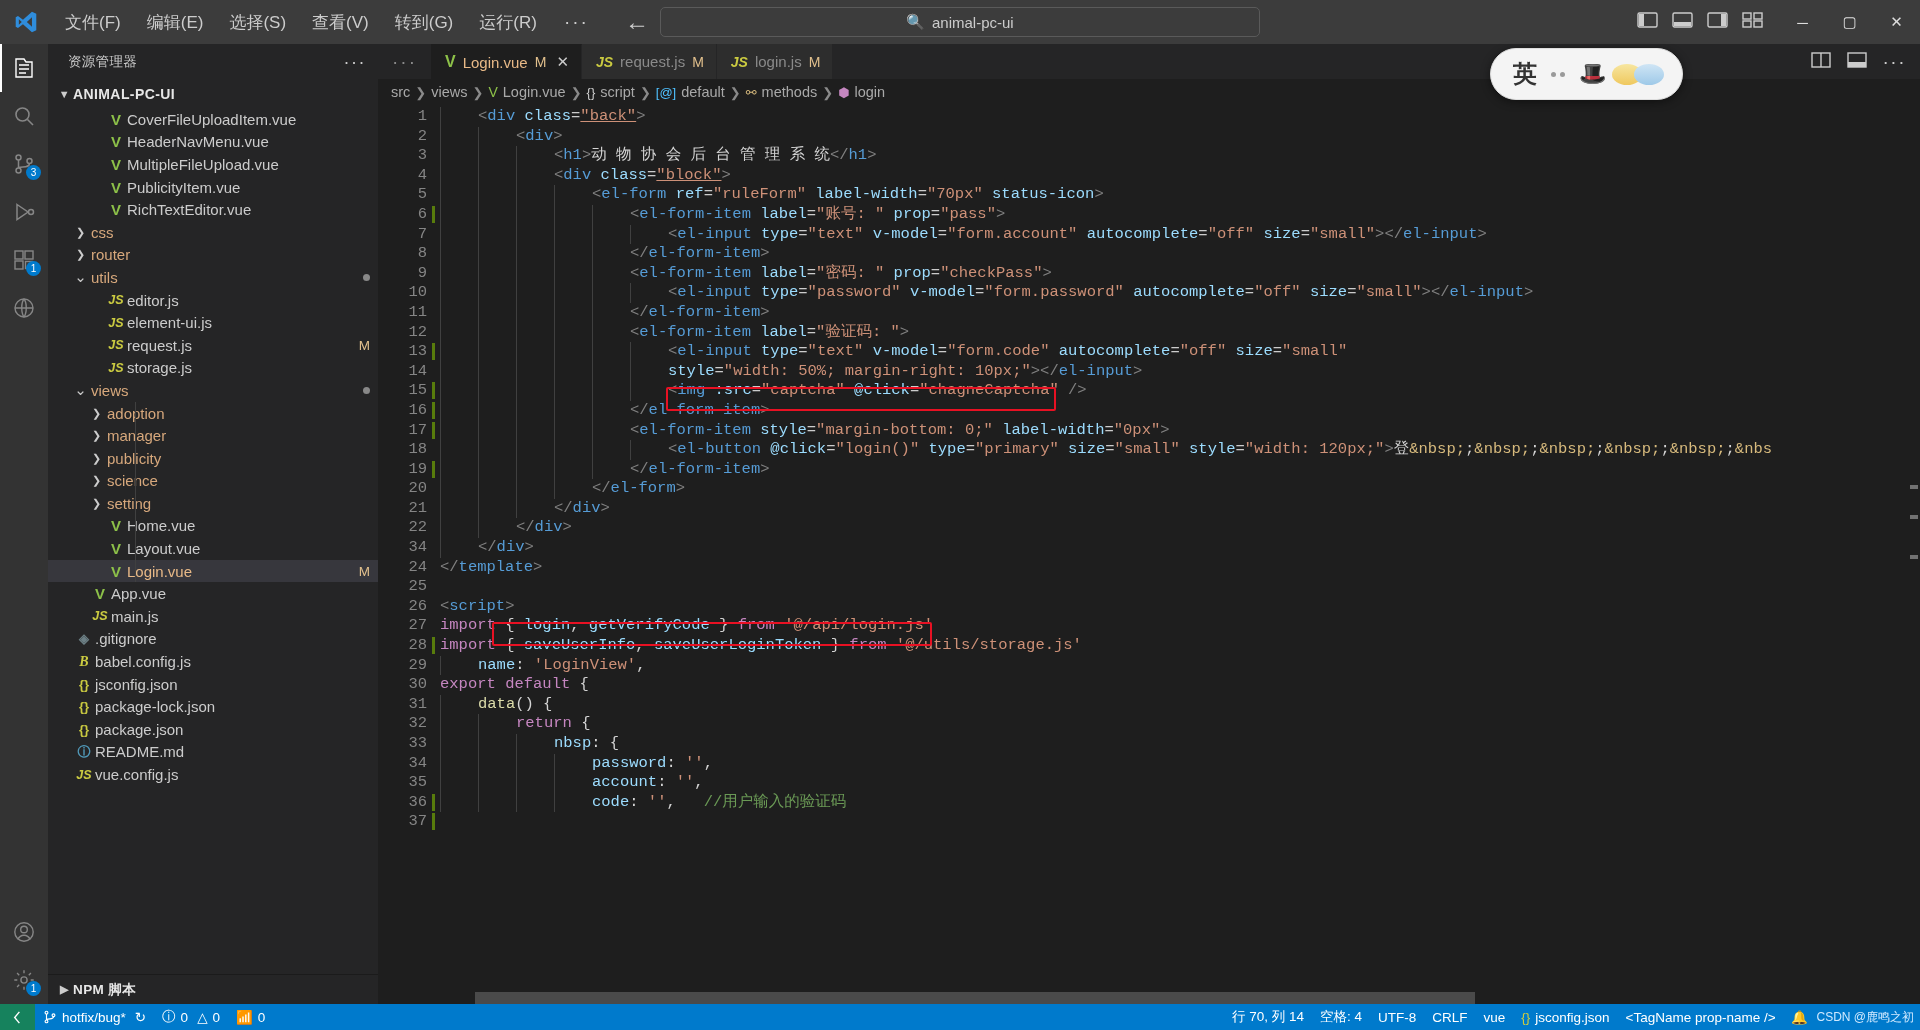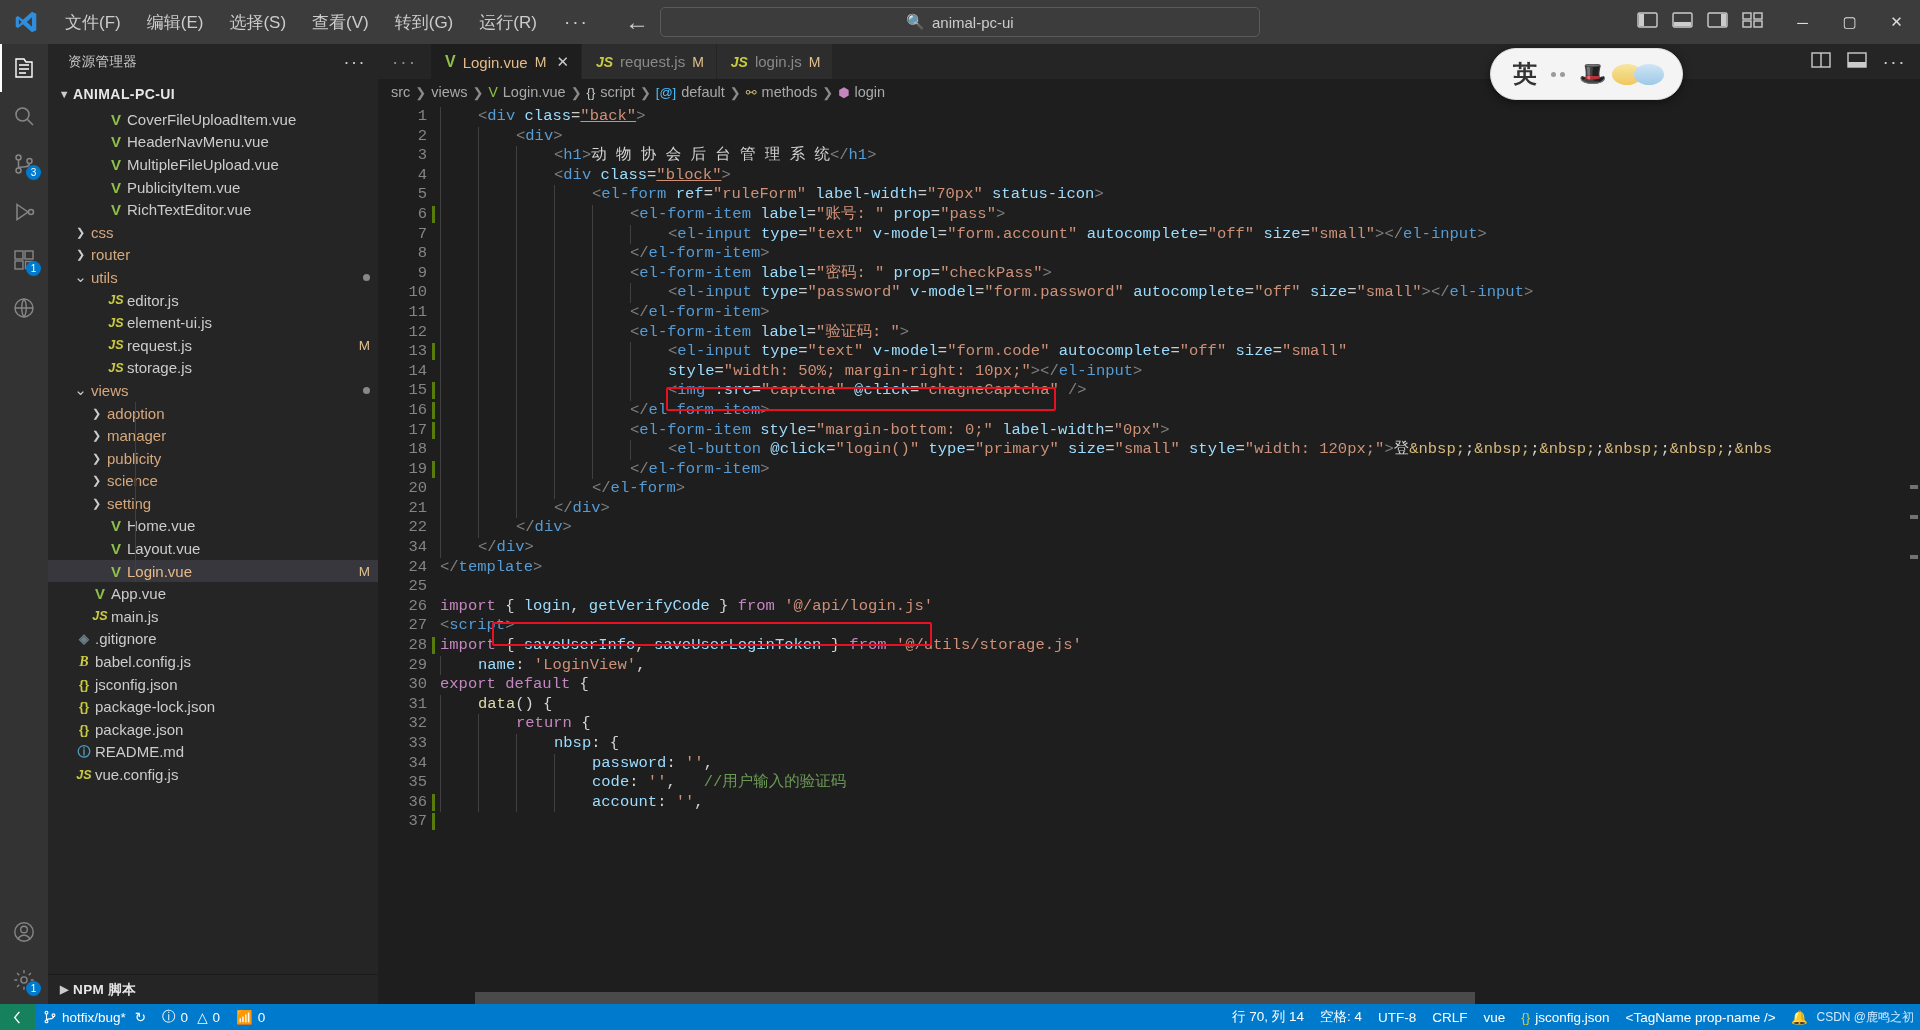--- a/index.html
+++ b/index.html
@@ -660,31 +660,31 @@
             <div class="cline"><span class="ig" style="width:38px"></span><span class="ig" style="width:38px"></span><span class="ig" style="width:38px"></span><span class="ig" style="width:38px"></span><span class="ig" style="width:38px"></span><span class="t-br">&lt;/</span><span class="t-tag">el-form-item</span><span class="t-br">&gt;</span></div>
             <div class="cline"><span class="ig" style="width:38px"></span><span class="ig" style="width:38px"></span><span class="ig" style="width:38px"></span><span class="ig" style="width:38px"></span><span class="ig" style="width:38px"></span><span class="t-br">&lt;</span><span class="t-tag">el-form-item</span> <span class="t-attr">style</span><span class="t-eq">=</span><span class="t-str">"margin-bottom: 0;"</span> <span class="t-attr">label-width</span><span class="t-eq">=</span><span class="t-str">"0px"</span><span class="t-br">&gt;</span></div>
             <div class="cline"><span class="ig" style="width:38px"></span><span class="ig" style="width:38px"></span><span class="ig" style="width:38px"></span><span class="ig" style="width:38px"></span><span class="ig" style="width:38px"></span><span class="ig" style="width:38px"></span><span class="t-br">&lt;</span><span class="t-tag">el-button</span> <span class="t-attr">@click</span><span class="t-eq">=</span><span class="t-str">"login()"</span> <span class="t-attr">type</span><span class="t-eq">=</span><span class="t-str">"primary"</span> <span class="t-attr">size</span><span class="t-eq">=</span><span class="t-str">"small"</span> <span class="t-attr">style</span><span class="t-eq">=</span><span class="t-str">"width: 120px;"</span><span class="t-br">&gt;</span><span class="t-plain">登</span><span class="t-ent">&amp;nbsp;</span><span class="t-plain">;</span><span class="t-ent">&amp;nbsp;</span><span class="t-plain">;</span><span class="t-ent">&amp;nbsp;</span><span class="t-plain">;</span><span class="t-ent">&amp;nbsp;</span><span class="t-plain">;</span><span class="t-ent">&amp;nbsp;</span><span class="t-plain">;</span><span class="t-ent">&amp;nbs</span></div>
             <div class="cline"><span class="ig" style="width:38px"></span><span class="ig" style="width:38px"></span><span class="ig" style="width:38px"></span><span class="ig" style="width:38px"></span><span class="ig" style="width:38px"></span><span class="t-br">&lt;/</span><span class="t-tag">el-form-item</span><span class="t-br">&gt;</span></div>
             <div class="cline"><span class="ig" style="width:38px"></span><span class="ig" style="width:38px"></span><span class="ig" style="width:38px"></span><span class="ig" style="width:38px"></span><span class="t-br">&lt;/</span><span class="t-tag">el-form</span><span class="t-br">&gt;</span></div>
             <div class="cline"><span class="ig" style="width:38px"></span><span class="ig" style="width:38px"></span><span class="ig" style="width:38px"></span><span class="t-br">&lt;/</span><span class="t-tag">div</span><span class="t-br">&gt;</span></div>
             <div class="cline"><span class="ig" style="width:38px"></span><span class="ig" style="width:38px"></span><span class="t-br">&lt;/</span><span class="t-tag">div</span><span class="t-br">&gt;</span></div>
             <div class="cline"><span class="ig" style="width:38px"></span><span class="t-br">&lt;/</span><span class="t-tag">div</span><span class="t-br">&gt;</span></div>
             <div class="cline"><span class="t-br">&lt;/</span><span class="t-tag">template</span><span class="t-br">&gt;</span></div>
             <div class="cline"></div>
+            <div class="cline"><span class="t-br">&lt;</span><span class="t-tag">script</span><span class="t-br">&gt;</span></div>
             <div class="cline"><span class="t-kw">import</span> <span class="t-plain">{ </span><span class="t-var">login</span><span class="t-plain">, </span><span class="t-var">getVerifyCode</span><span class="t-plain"> }</span> <span class="t-kw">from</span> <span class="t-str">'@/api/login.js'</span></div>
-            <div class="cline"><span class="t-br">&lt;</span><span class="t-tag">script</span><span class="t-br">&gt;</span></div>
             <div class="cline"><span class="t-kw">import</span> <span class="t-plain">{ </span><span class="t-var">saveUserInfo</span><span class="t-plain">, </span><span class="t-var">saveUserLoginToken</span><span class="t-plain"> }</span> <span class="t-kw">from</span> <span class="t-str">'@/utils/storage.js'</span></div>
             <div class="cline"><span class="ig" style="width:38px"></span><span class="t-prop">name</span><span class="t-plain">: </span><span class="t-str">'LoginView'</span><span class="t-plain">,</span></div>
             <div class="cline"><span class="t-kw">export</span> <span class="t-kw">default</span> <span class="t-plain">{</span></div>
             <div class="cline"><span class="ig" style="width:38px"></span><span class="t-fn">data</span><span class="t-plain">() {</span></div>
             <div class="cline"><span class="ig" style="width:38px"></span><span class="ig" style="width:38px"></span><span class="t-kw">return</span> <span class="t-plain">{</span></div>
             <div class="cline"><span class="ig" style="width:38px"></span><span class="ig" style="width:38px"></span><span class="ig" style="width:38px"></span><span class="t-prop">nbsp</span><span class="t-plain">: {</span></div>
             <div class="cline"><span class="ig" style="width:38px"></span><span class="ig" style="width:38px"></span><span class="ig" style="width:38px"></span><span class="ig" style="width:38px"></span><span class="t-prop">password</span><span class="t-plain">: </span><span class="t-str">''</span><span class="t-plain">,</span></div>
+            <div class="cline"><span class="ig" style="width:38px"></span><span class="ig" style="width:38px"></span><span class="ig" style="width:38px"></span><span class="ig" style="width:38px"></span><span class="t-prop">account</span><span class="t-plain">: </span><span class="t-str">''</span><span class="t-plain">,</span></div>
             <div class="cline"><span class="ig" style="width:38px"></span><span class="ig" style="width:38px"></span><span class="ig" style="width:38px"></span><span class="ig" style="width:38px"></span><span class="t-prop">code</span><span class="t-plain">: </span><span class="t-str">''</span><span class="t-plain">,   </span><span class="t-cmt">//用户输入的验证码</span></div>
-            <div class="cline"><span class="ig" style="width:38px"></span><span class="ig" style="width:38px"></span><span class="ig" style="width:38px"></span><span class="ig" style="width:38px"></span><span class="t-prop">account</span><span class="t-plain">: </span><span class="t-str">''</span><span class="t-plain">,</span></div>
           </div>
         <div class="mm-scroll">
           <div class="mm-marker" style="top:380px"></div>
           <div class="mm-marker" style="top:410px"></div>
           <div class="mm-marker" style="top:450px"></div>
         </div>
         <div class="hscroll">
           <div class="hscroll-thumb"></div>
         </div>
         <div id="redboxes">

